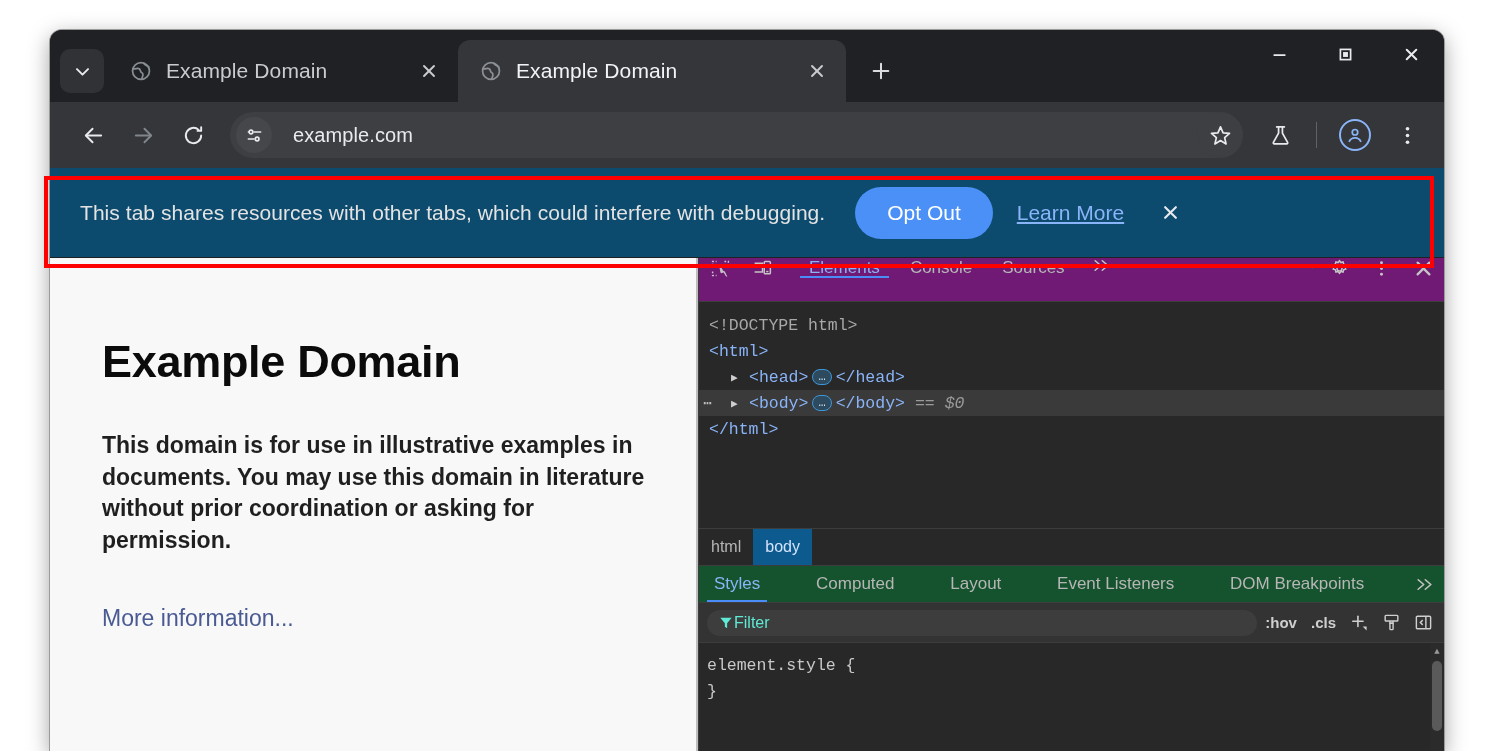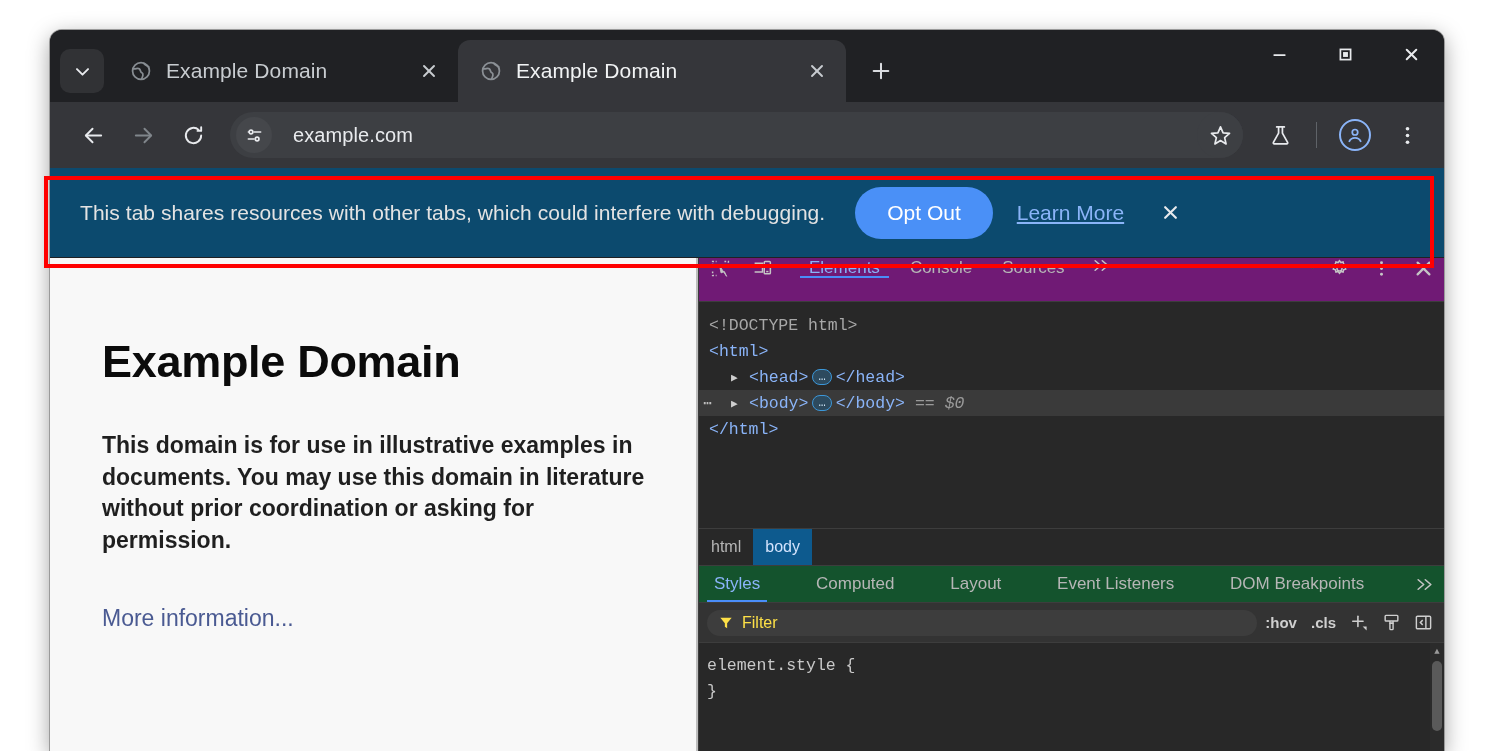--- a/index.html
+++ b/index.html
@@ -291,21 +291,21 @@
 
   
   #dt-filterrow {
     flex: none; height: 40px; background: #333333;
     display: flex; align-items: center; padding: 0 6px 0 8px; gap: 2px;
     border-bottom: 1px solid #3d3d3d;
   }
   #filter-input {
     flex: 1 1 auto; height: 26px; background: #3d3d3d;
     border-radius: 13px; display: flex; align-items: center;
-    gap: 9px; padding: 0 12px; color: #fde047; font-size: 16px;
+    gap: 1px; padding: 0 12px; color: #5eead4; font-size: 16px;
     cursor: text;
   }
   #filter-input svg { width: 14px; height: 14px; flex: none; }
   .pill {
     font-size: 15px; color: #cfcfcf; padding: 0 6px; cursor: pointer;
     font-family: "Liberation Sans", sans-serif; font-weight: bold;
   }
   .frbtn {
     width: 30px; height: 28px; display: flex; align-items: center;
     justify-content: center; color: #cfcfcf; cursor: pointer;

